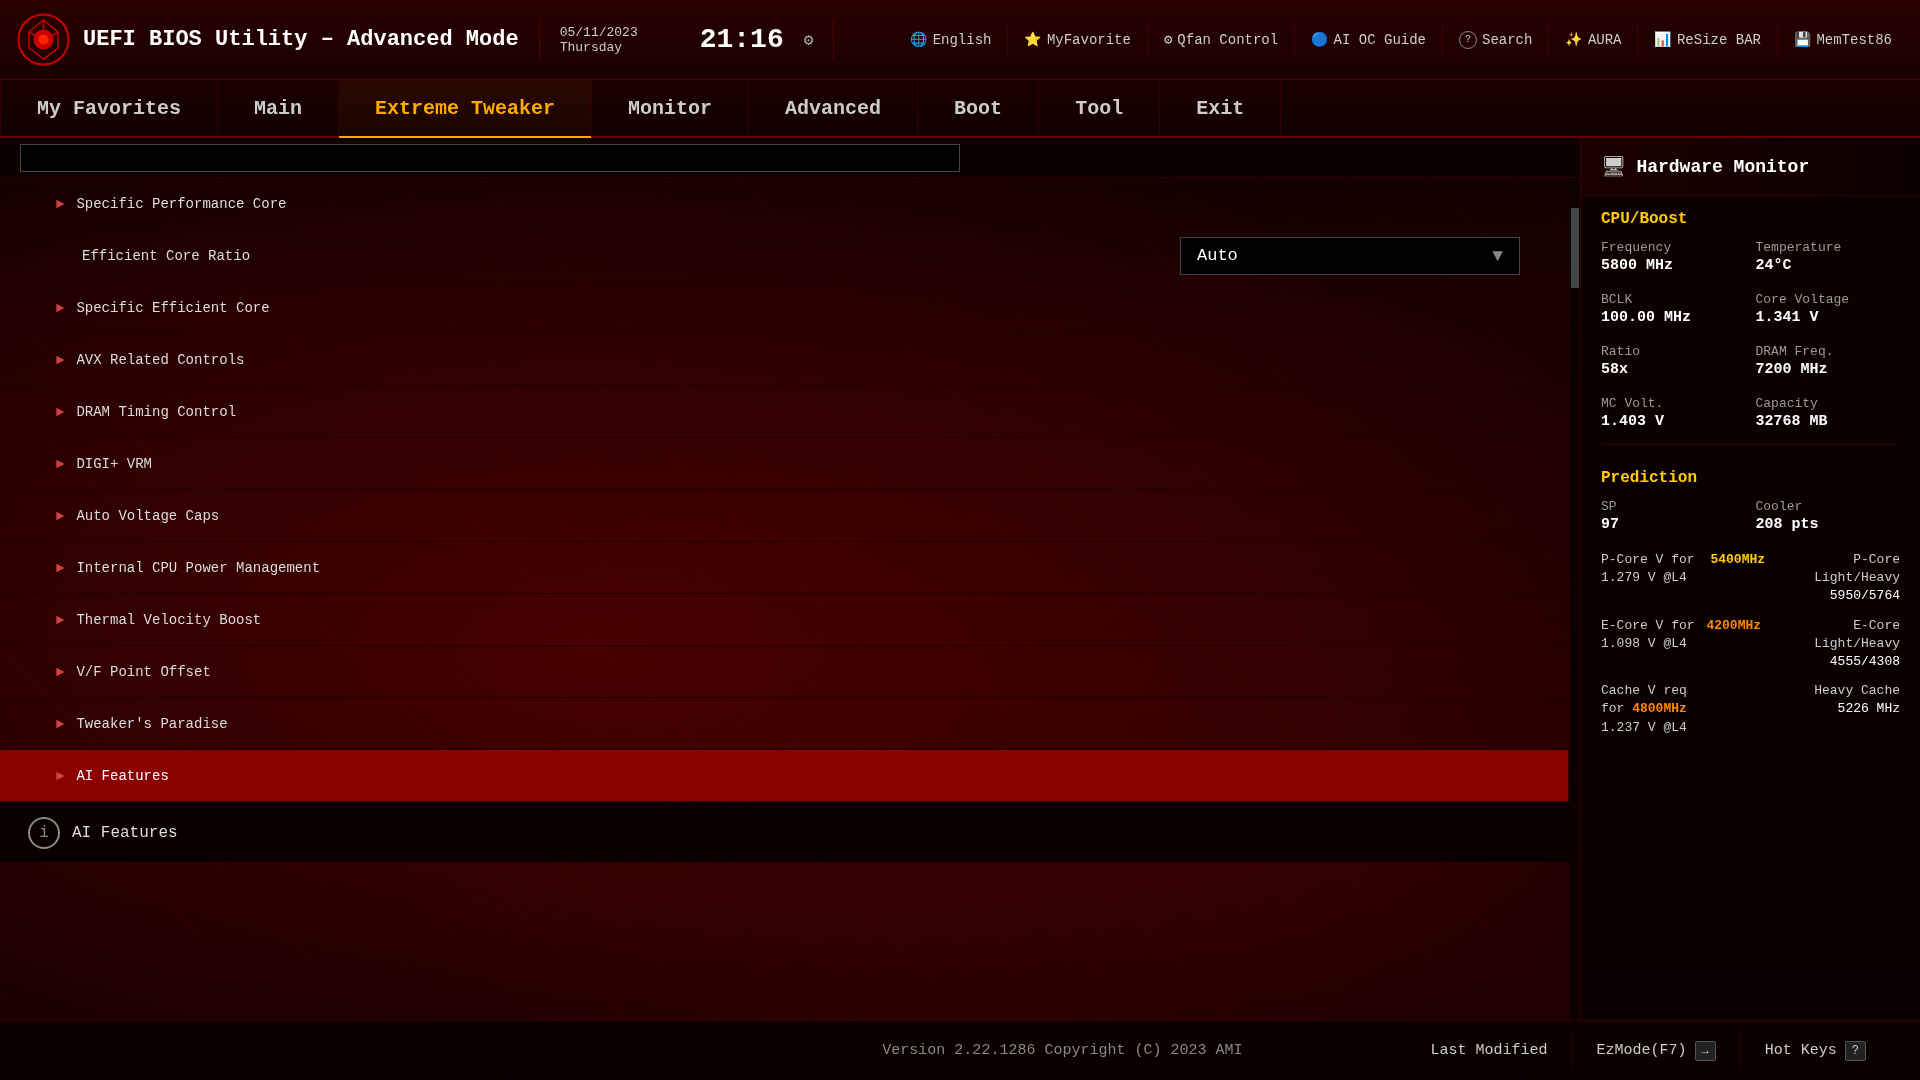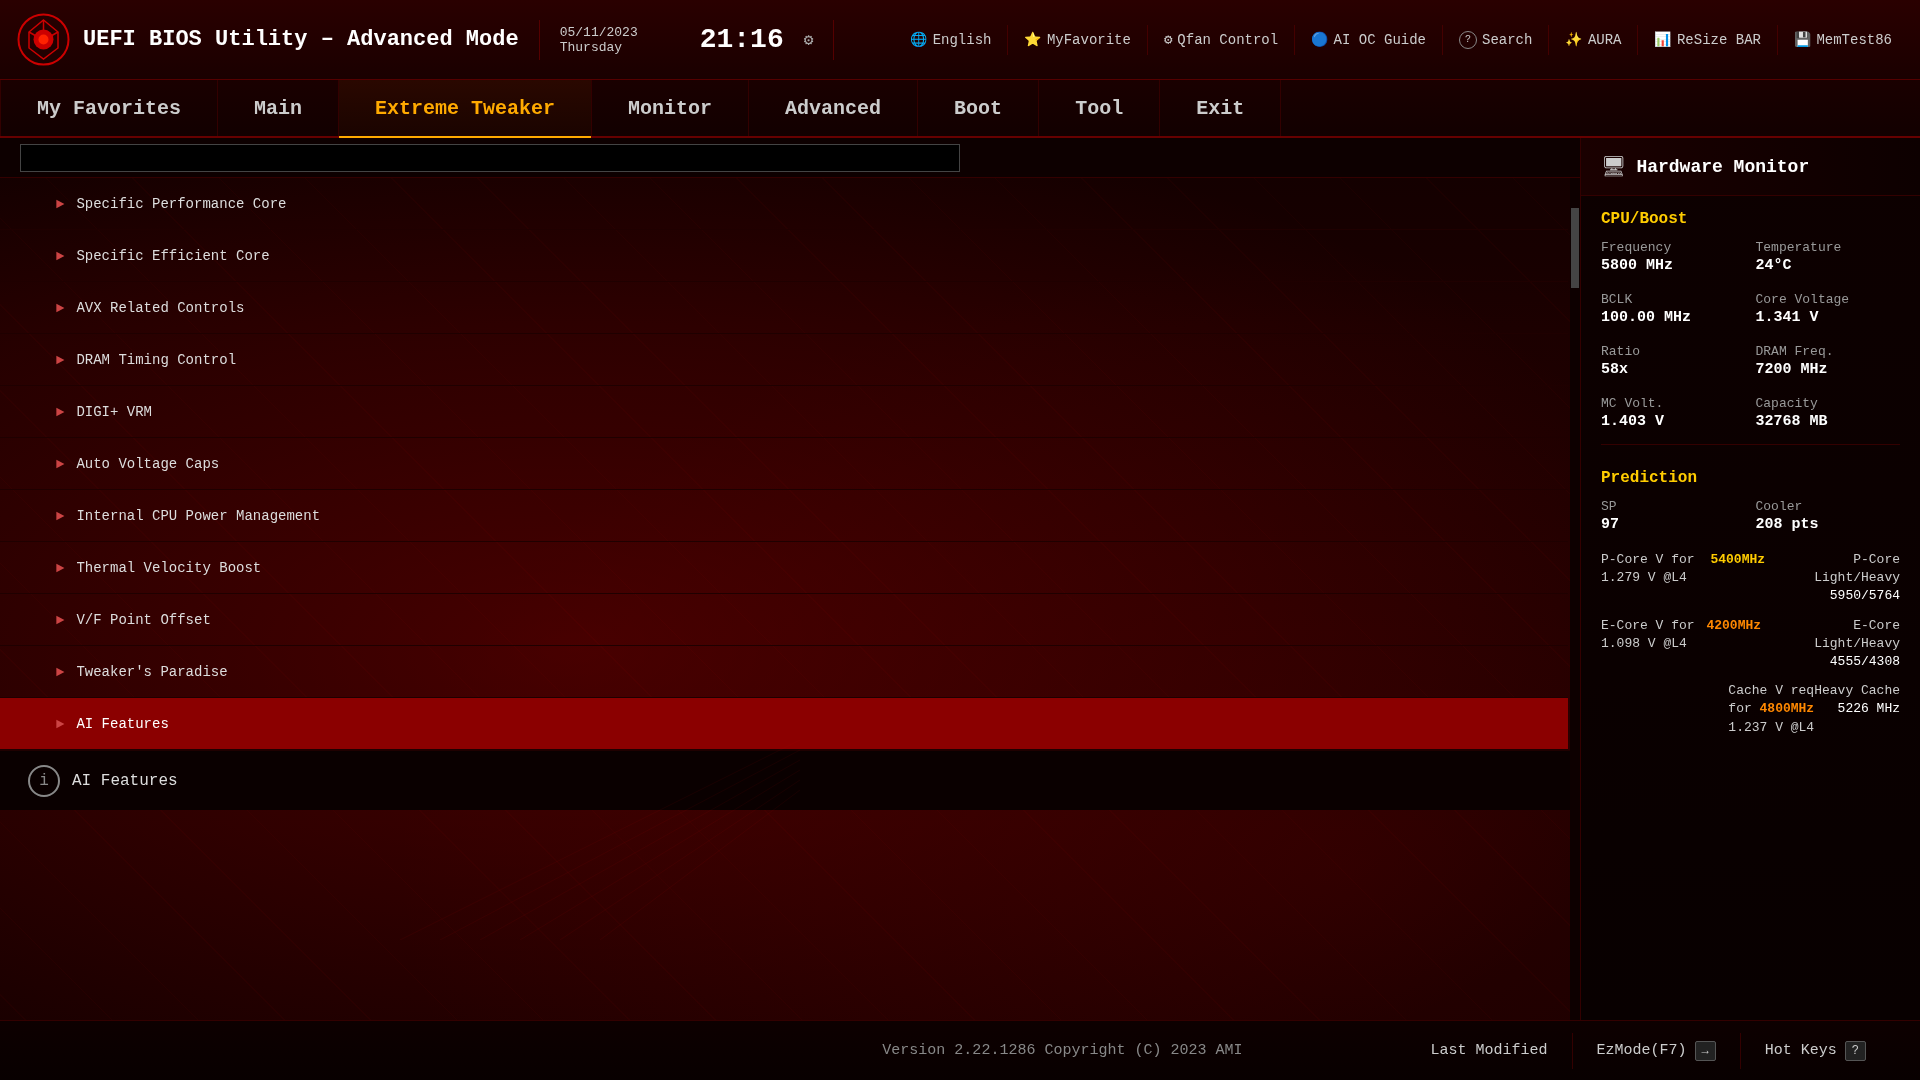--- a/index.html
+++ b/index.html
@@ -591,20 +591,29 @@
     </div>
 
     <div class="scroll-container">
       <ul class="menu-list" style="margin-right:12px;">
 
         <li class="menu-item indent-1">
           <span class="chevron">►</span>
           <span class="menu-item-label">Specific Performance Core</span>
         </li>
 
+        <li class="menu-item indent-1">
+          <span class="menu-item-label" style="padding-left:26px;">Efficient Core Ratio</span>
+          <div class="menu-item-value">
+            <div class="value-dropdown">
+              <span>Auto</span>
+              <span class="dropdown-arrow">▼</span>
+            </div>
+          </div>
+        </li>
 
         <li class="menu-item indent-1">
           <span class="chevron">►</span>
           <span class="menu-item-label">Specific Efficient Core</span>
         </li>
 
         <li class="menu-item indent-1">
           <span class="chevron">►</span>
           <span class="menu-item-label">AVX Related Controls</span>
         </li>
@@ -752,21 +761,21 @@
           <span class="hw-pred-orange" style="margin-left:4px;">4200MHz</span>
         </div>
         <div class="hw-pred-label">1.098 V @L4</div>
       </div>
       <div style="text-align:right;">
         <div class="hw-pred-label">E-Core<br>Light/Heavy</div>
         <div class="hw-pred-value">4555/4308</div>
       </div>
     </div>
 
-    <div class="hw-pred-row" style="padding: 4px 20px; justify-content: flex-end;">
+    <div class="hw-pred-row" style="padding: 4px 20px;">
       <div>
         <div class="hw-pred-label">
           Cache V req<br>for <span class="hw-pred-orange">4800MHz</span>
         </div>
         <div class="hw-pred-label">1.237 V @L4</div>
       </div>
       <div style="text-align:right;">
         <div class="hw-pred-label">Heavy Cache</div>
         <div class="hw-pred-value">5226 MHz</div>
       </div>

